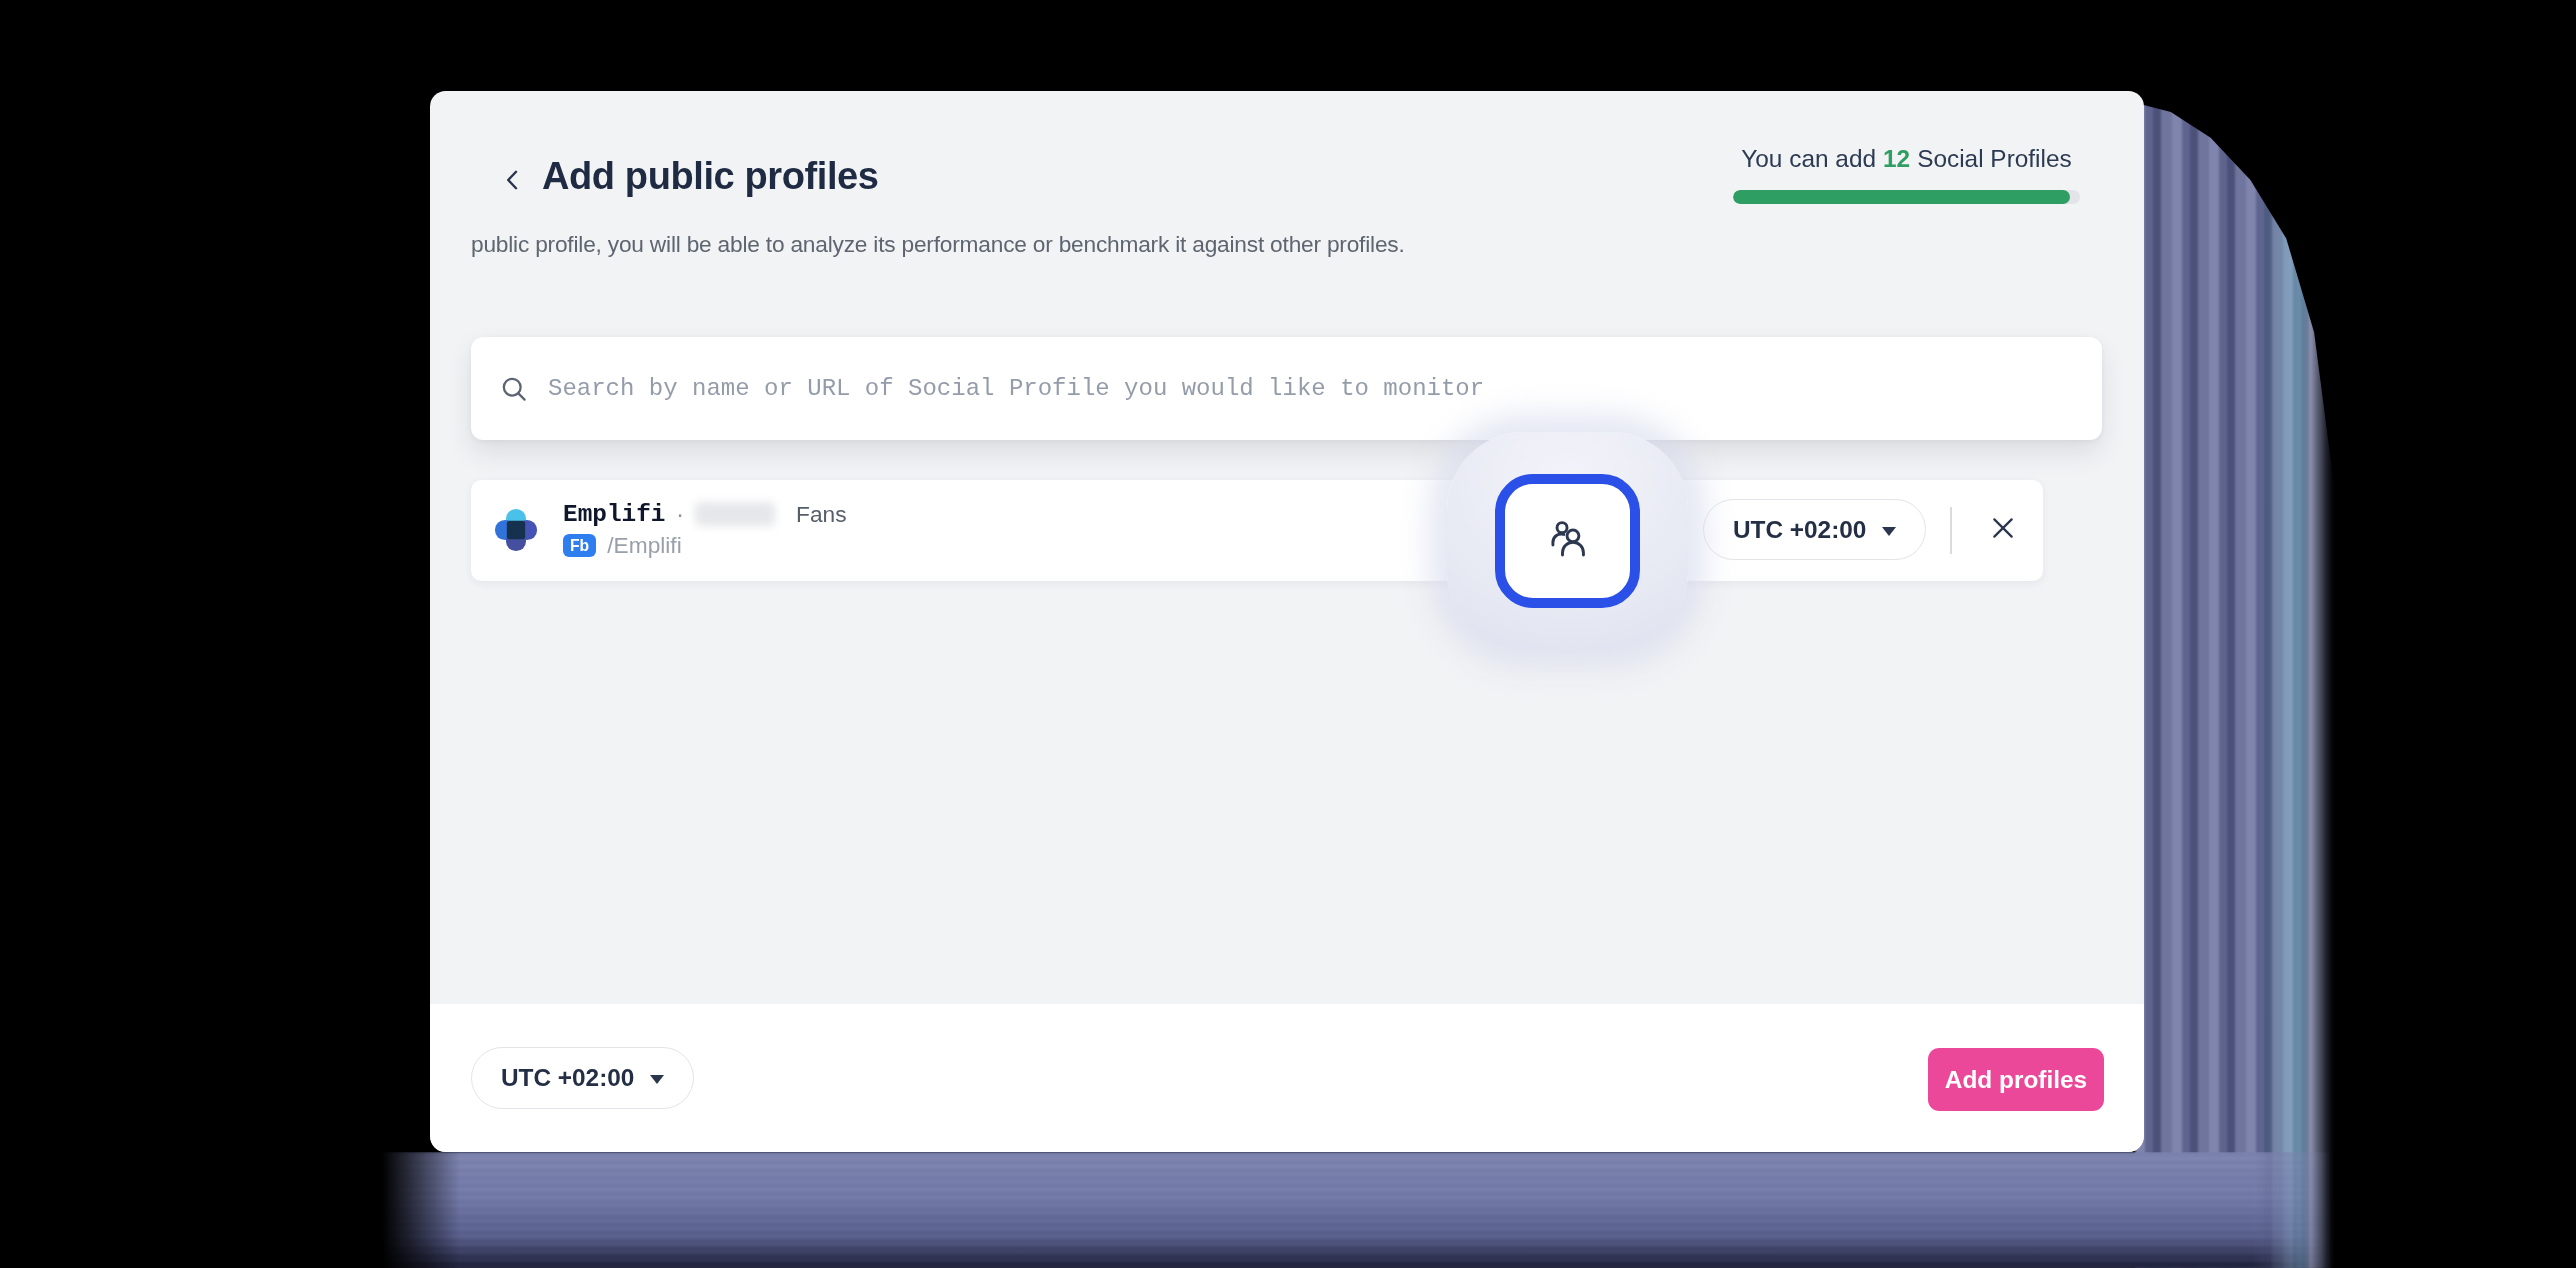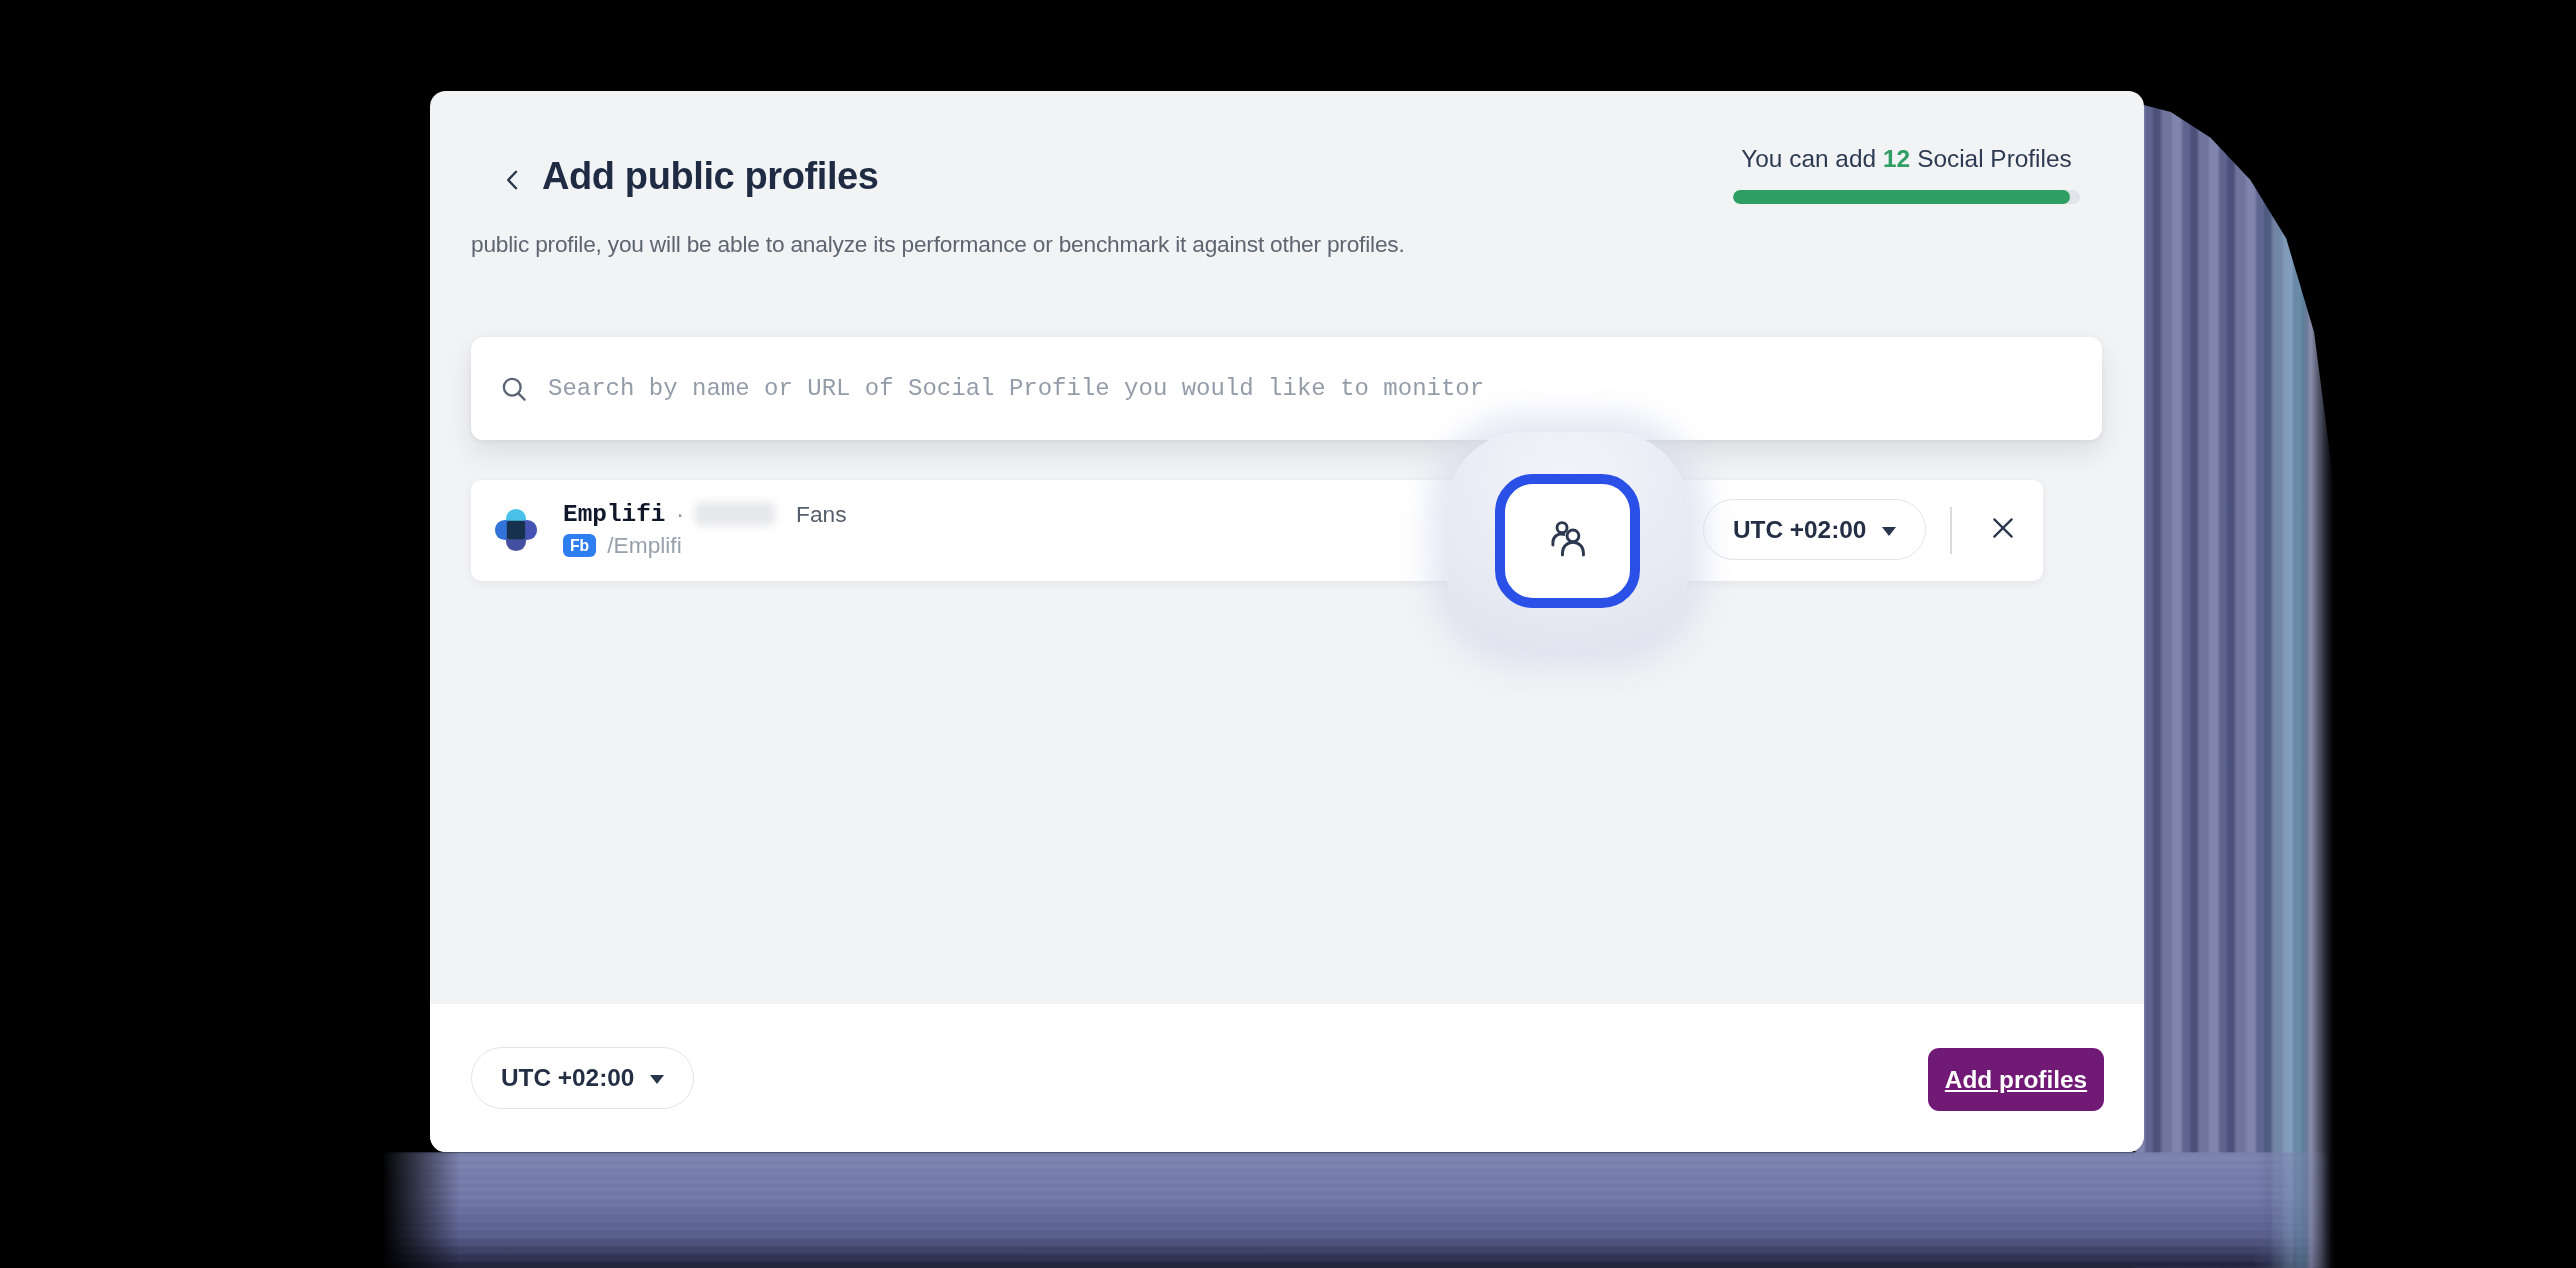--- a/index.html
+++ b/index.html
@@ -203,21 +203,21 @@
           </svg>
         </span>
       </button>
     </div>
 
     <div class="footer">
       <button class="tz-pill footer-tz">
         <span>UTC +02:00</span>
         <span class="caret-down"></span>
       </button>
-      <button class="submit-btn" style="background-color: #701a75; text-decoration: underline;">Add profiles</button>
+      <button class="submit-btn" style="background-color: #ec4899;">Add profiles</button>
     </div>
 
   </div>
 
   <div class="drag-ghost">
     <div class="drag-ghost-inner" style="border-color: rgb(42, 80, 232);">
       <span>
         <svg width="51" height="51" viewBox="0 0 56 56" fill="none" stroke="#2c3850" stroke-width="3.2" stroke-linecap="round">
           <circle cx="22" cy="15" r="5.5"></circle>
           <path d="M12 34 v-3 a9 9 0 0 1 12-8.5"></path>

